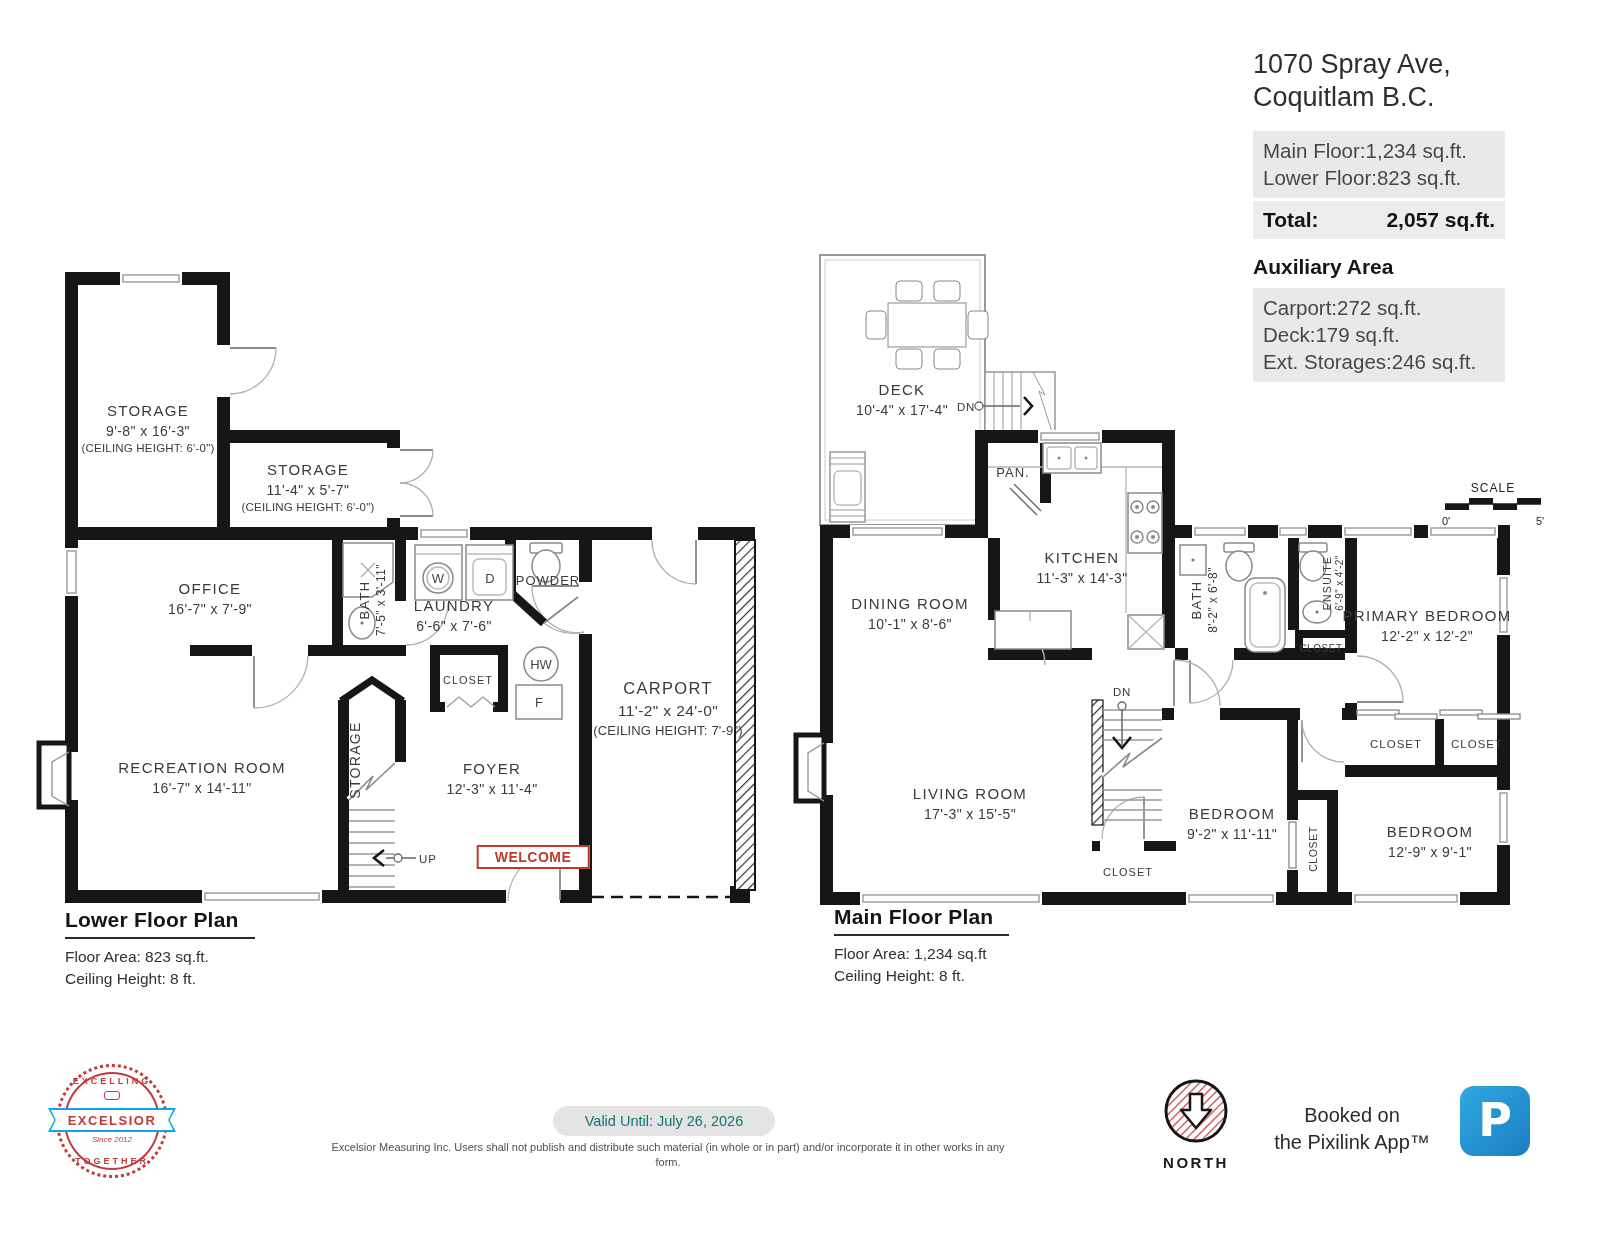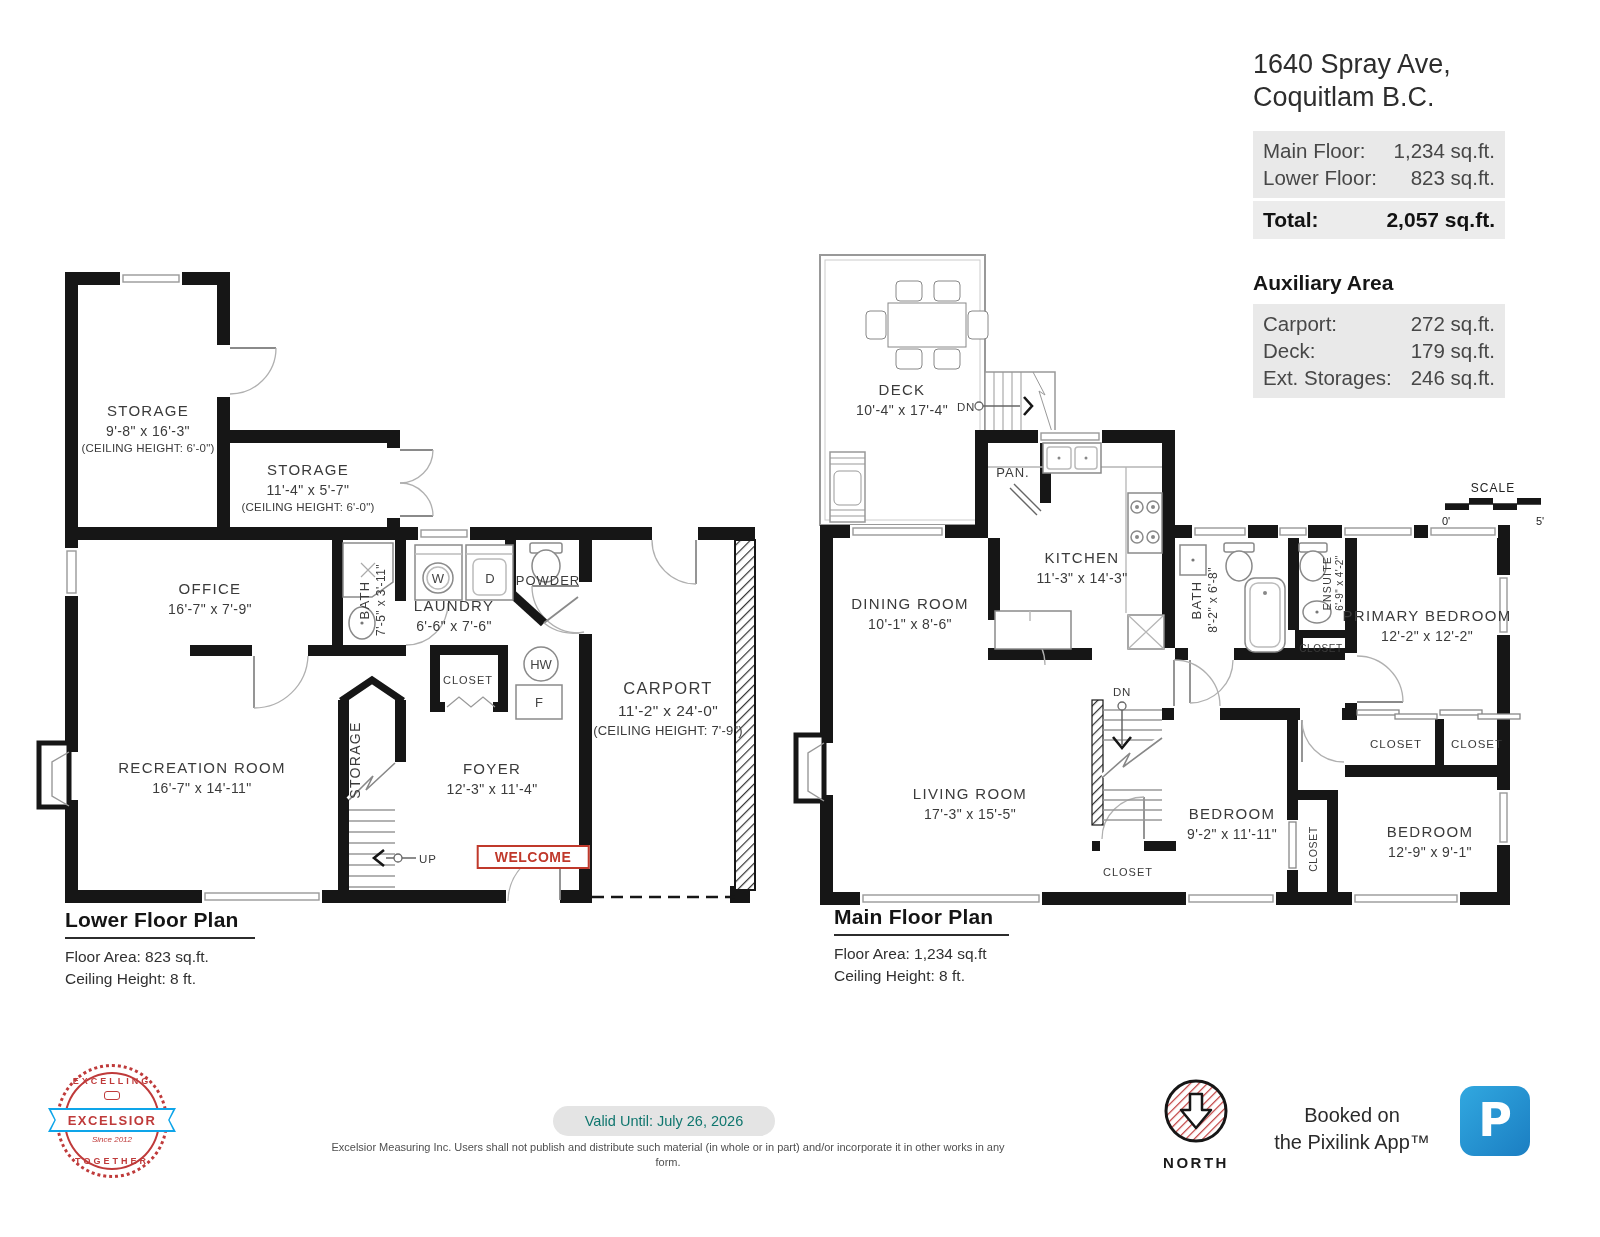--- a/index.html
+++ b/index.html
@@ -4,23 +4,23 @@
 <style>
   * { margin:0; padding:0; box-sizing:border-box; }
   html,body { background:#fff; }
   body { width:1600px; height:1237px; position:relative; font-family:"Liberation Sans",sans-serif; color:#333; }
   .page { position:absolute; inset:0; width:1600px; height:1237px; background:#fff; overflow:hidden; }
 
   
   .summary { position:absolute; left:1253px; top:48px; width:252px; }
   .addr { font-size:27px; color:#2d2d2d; line-height:1.24; margin-bottom:16px; }
   .panel { background:#e9e9e9; padding:7px 10px; }
-  .panel .row { display:flex; justify-content:space-between; font-size:20.5px; color:#474747; line-height:1.3; }
+  .panel .row { display:flex; font-size:20.5px; color:#474747; line-height:1.3; }
   .total-row { background:#ececec; margin-top:3px; padding:7px 10px; display:flex; justify-content:space-between; font-weight:bold; font-size:21px; color:#121212; }
-  .aux-title { font-weight:bold; font-size:21px; color:#161616; margin:32px 0 9px; }
+  .aux-title { font-weight:bold; font-size:21px; color:#161616; margin:16px 0 9px; }
 
   
   .plan { position:absolute; }
   .plan svg { position:absolute; left:0; top:0; }
   .rm { position:absolute; transform:translate(-50%,-50%); text-align:center; white-space:nowrap; color:#3b3b3b; }
   .rm.v { transform:translate(-50%,-50%) rotate(-90deg); }
   .nm { font-size:15px; letter-spacing:1.3px; }
   .dm { font-size:14px; letter-spacing:.4px; margin-top:4px; }
   .cl { font-size:11.5px; letter-spacing:.2px; margin-top:3px; }
   .lg .nm { font-size:16.5px; } .lg .dm { font-size:15.5px; } .lg .cl { font-size:13px; }
@@ -60,21 +60,21 @@
           background:linear-gradient(135deg,#31a8e0 0%,#1b7ec2 100%); display:flex; align-items:center; justify-content:center; }
   .pixi span { color:#fff; font-size:46px; font-weight:bold; font-family:"DejaVu Sans",sans-serif; margin-top:-3px; }
 </style>
 </head>
 <body>
 
 <div class="page">
 
   <div class="summary">
     <div class="addr">
-      <div>1640 Spray Ave,</div>
+      <div>1070 Spray Ave,</div>
       <div>Coquitlam B.C.</div>
     </div>
     <div class="panel">
       <div class="row">
         <span>Main Floor:</span>
         <span>1,234 sq.ft.</span>
       </div>
       <div class="row">
         <span>Lower Floor:</span>
         <span>823 sq.ft.</span>

